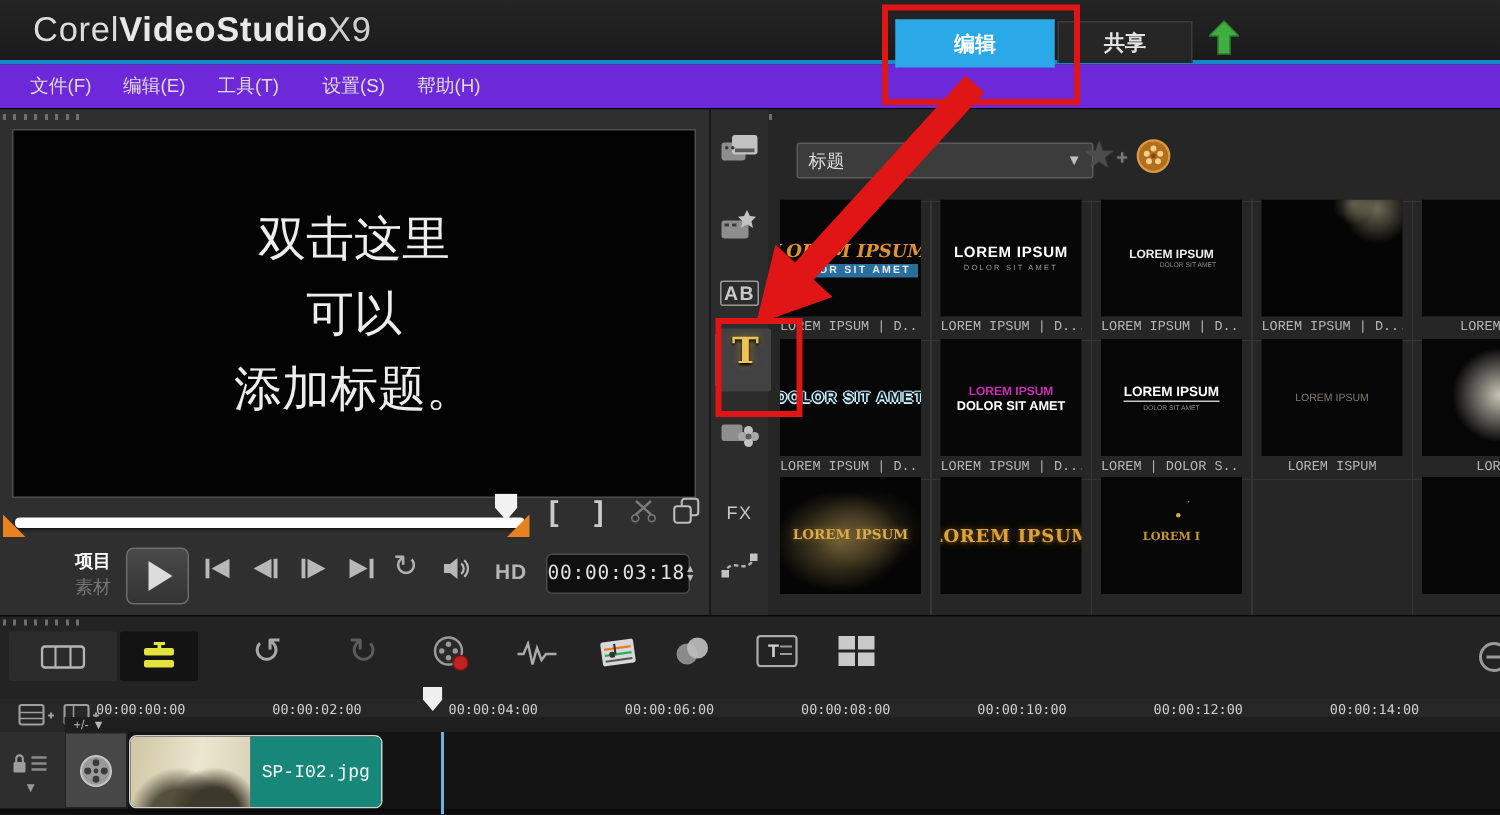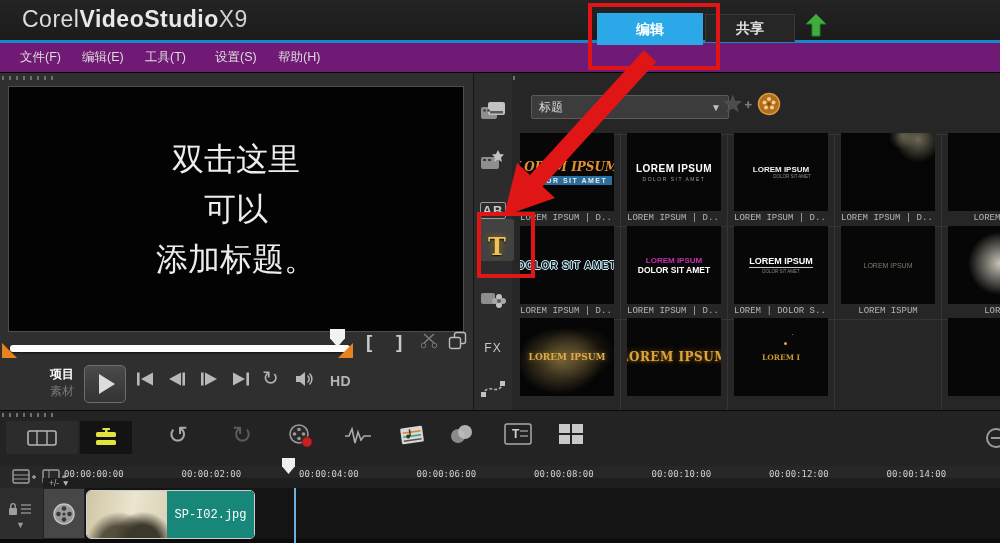--- a/index.html
+++ b/index.html
@@ -13,21 +13,21 @@
   .logo .lt{font-weight:400;color:#dcdcdc;}
   .logo .md{font-weight:700;}
   .logo .ver{font-weight:300;color:#cfcfcf;}
   .blue-rule{left:0;top:40px;width:1000px;height:3px;background:#1687c9;}
   .tab{position:absolute;top:14px;height:27px;background:#262626;border:1px solid #3a3a3a;border-bottom:none;
        color:#e3e3e3;font-size:14px;font-weight:700;display:flex;align-items:center;justify-content:center;cursor:pointer;}
   .tab.active{top:13px;height:31px;background:#2ba8e8;border-color:#2ba8e8;color:#fff;z-index:2;}
   .up-arrow{left:806px;top:13px;}
 
   
-  .menubar{left:0;top:43px;width:1000px;height:29px;background:#701a75;border-bottom:1px solid #000;}
+  .menubar{left:0;top:43px;width:1000px;height:29px;background:#6d28d9;border-bottom:1px solid #000;}
   .menu-item{position:absolute;top:6px;color:#ddd;font-size:12.5px;cursor:pointer;}
 
   
   .grip{height:4px;width:56px;background:repeating-linear-gradient(90deg,#6f6f6f 0 2px,transparent 2px 7px);}
 
   
   .preview-panel{left:0;top:73px;width:473px;height:337px;background:#2f2f2f;}
   .video{left:8px;top:13px;width:454px;height:244px;background:#030303;border:1px solid #4e4e4e;
          display:flex;flex-direction:column;align-items:center;justify-content:center;}
   .video p{margin:0;font-family:"DejaVu Serif","Liberation Serif",serif;color:#ededed;font-size:32px;line-height:50px;text-align:center;}
@@ -46,21 +46,21 @@
   .hd{left:330px;top:300px;color:#b5b5b5;font-weight:700;font-size:14px;letter-spacing:.5px;}
   .glyph-btn{color:#b0b0b0;font-size:20px;line-height:20px;}
   .timecode{left:364px;top:296px;width:94px;height:25px;background:#101010;border:1px solid #4a4a4a;border-radius:4px;
             display:flex;align-items:center;}
   .timecode .tc{flex:1;text-align:center;color:#e0e0e0;font-family:"DejaVu Sans Mono",monospace;font-size:13px;letter-spacing:.5px;}
   .spinner{width:11px;display:flex;flex-direction:column;align-items:center;color:#bbb;font-size:7px;line-height:6px;cursor:pointer;}
 
   
   .library-panel{left:473px;top:73px;width:527px;height:337px;background:#262626;border-left:1px solid #151515;}
   .rail{left:0;top:0;width:38px;height:337px;background:#2c2c2c;}
-  .rail-item{position:absolute;left:3px;width:32px;height:32px;display:flex;align-items:flex-end;justify-content:center;cursor:pointer;}
+  .rail-item{position:absolute;left:3px;width:32px;height:32px;display:flex;align-items:flex-start;justify-content:center;cursor:pointer;}
   .rail-item.active{left:6px;width:34px;height:42px;background:#424242;border-radius:2px;}
   .active-bar{left:3px;width:3px;height:34px;background:#2ba8e8;}
   .ab-box{color:#c8c8c8;font-weight:700;font-size:13px;border:1.5px solid #9a9a9a;border-radius:2px;padding:0 2px;letter-spacing:1px;}
   .fx-label{color:#c8c8c8;font-weight:400;font-size:12px;letter-spacing:1px;margin-top:12px;}
   .t-label{font-family:"DejaVu Serif",serif;font-weight:700;font-size:24px;color:#eec256;text-shadow:0 1px 2px #000,0 0 6px #9a7a20;}
   .dropdown{left:57px;top:22px;width:182px;height:22px;background:#3c3c3c;border:1px solid #5a5a5a;border-radius:2px;
             display:flex;align-items:center;padding:0 7px;cursor:pointer;}
   .dropdown .val{flex:1;color:#ddd;font-size:12px;}
   .dropdown .caret{color:#c0c0c0;font-size:10px;}
   .star-plus{left:248px;top:18px;width:26px;height:26px;color:#4c4c4c;font-size:24px;line-height:26px;cursor:pointer;text-shadow:0 0 1px #6a6a6a;}
@@ -216,20 +216,27 @@
         </svg></div>
     <div class="transport glyph-btn" style="left:262px;top:295px;">↻</div>
     <div class="transport" style="left:294px;">
       <svg width="22" height="16">
           <polygon points="2,5 6,5 11,1 11,15 6,11 2,11" fill="#b8b8b8"></polygon>
           <path d="M13.5,4.5 a4.5,4.5 0 0 1 0,7" stroke="#b8b8b8" fill="none" stroke-width="1.5"></path>
           <path d="M15.5,2.5 a7.5,7.5 0 0 1 0,11" stroke="#b8b8b8" fill="none" stroke-width="1.5"></path>
         </svg></div>
     <div class="abs hd">HD</div>
 
+    <div class="abs timecode">
+      <span class="tc">00:00:03:18</span>
+      <span class="spinner">
+          <span>▲</span>
+          <span>▼</span>
+        </span>
+    </div>
   </div>
 
   <div class="abs library-panel">
     <div class="abs grip" style="left:4px;top:3px;width:40px;"></div>
     <div class="abs rail">
       <div class="rail-item" style="top:16px;">
         <svg width="26" height="20">
             <rect x="1" y="6" width="16" height="12" rx="2" fill="#8e8e8e"></rect>
             <rect x="8" y="1" width="17" height="13" rx="2" fill="#c2c2c2"></rect>
             <rect x="10" y="10" width="13" height="2.5" fill="#5a5a5a"></rect>

